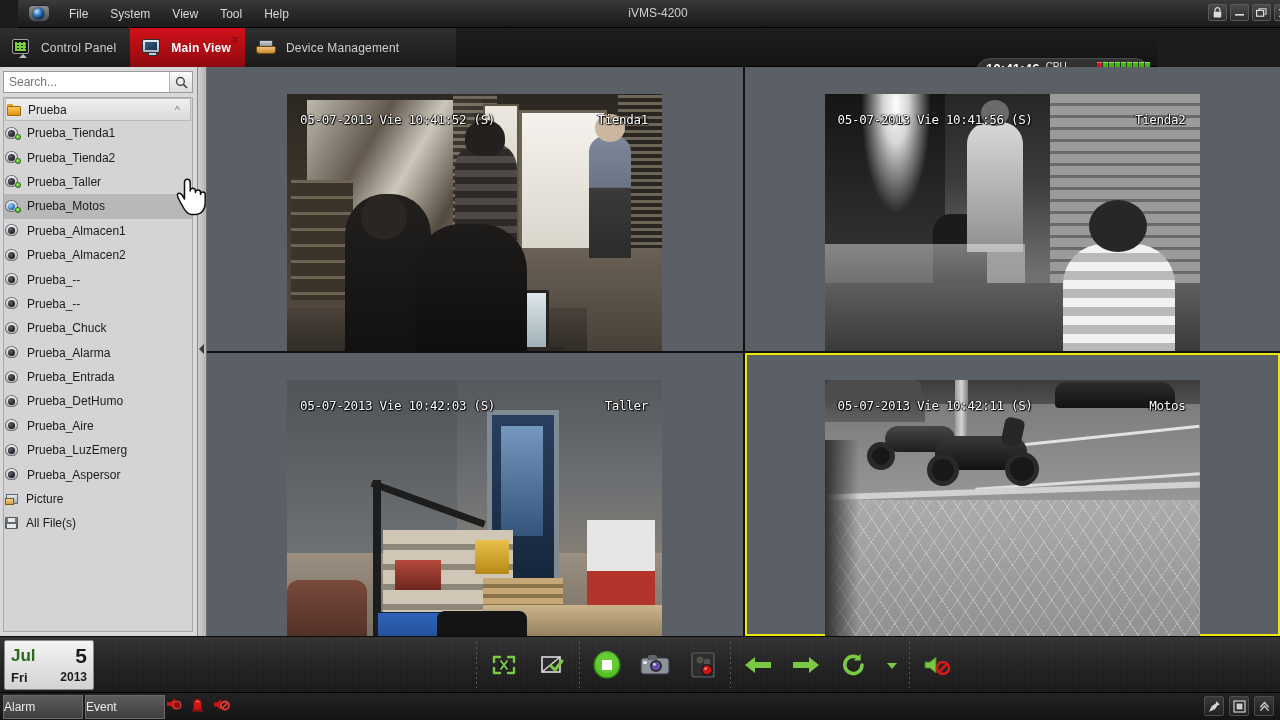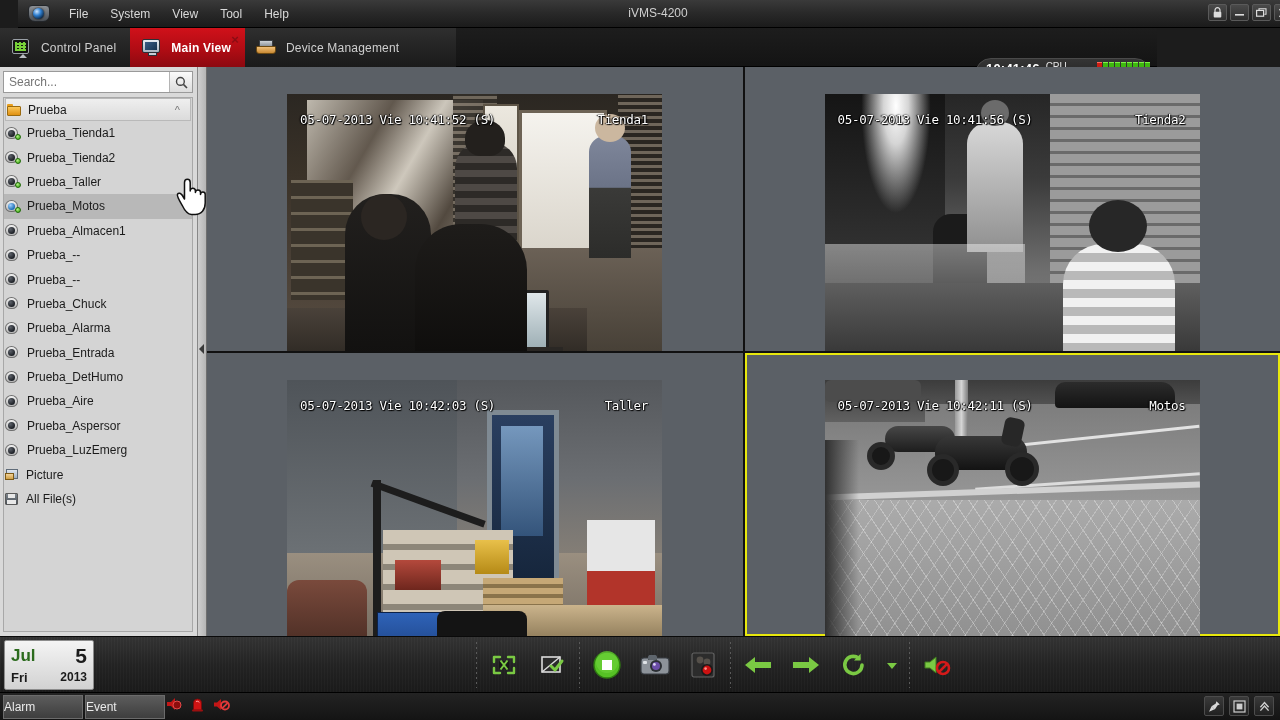--- a/index.html
+++ b/index.html
@@ -558,20 +558,27 @@
             <span class="sh"></span>
             <span class="ln"></span>
           </span>
         <span>Prueba_Almacen1</span>
       </div>
       <div class="node">
         <span class="ic-cam">
             <span class="sh"></span>
             <span class="ln"></span>
           </span>
+        <span>Prueba_Almacen2</span>
+      </div>
+      <div class="node">
+        <span class="ic-cam">
+            <span class="sh"></span>
+            <span class="ln"></span>
+          </span>
         <span>Prueba_--</span>
       </div>
       <div class="node">
         <span class="ic-cam">
             <span class="sh"></span>
             <span class="ln"></span>
           </span>
         <span>Prueba_--</span>
       </div>
       <div class="node">
@@ -607,28 +614,28 @@
             <span class="sh"></span>
             <span class="ln"></span>
           </span>
         <span>Prueba_Aire</span>
       </div>
       <div class="node">
         <span class="ic-cam">
             <span class="sh"></span>
             <span class="ln"></span>
           </span>
+        <span>Prueba_LuzEmerg</span>
+      </div>
+      <div class="node">
+        <span class="ic-cam">
+            <span class="sh"></span>
+            <span class="ln"></span>
+          </span>
         <span>Prueba_Aspersor</span>
-      </div>
-      <div class="node">
-        <span class="ic-cam">
-            <span class="sh"></span>
-            <span class="ln"></span>
-          </span>
-        <span>Prueba_LuzEmerg</span>
       </div>
       <div class="node">
         <span class="ic-pic">
             <span class="p1"></span>
             <span class="p2"></span>
           </span>
         <span>Picture</span>
       </div>
       <div class="node">
         <span class="ic-file">

